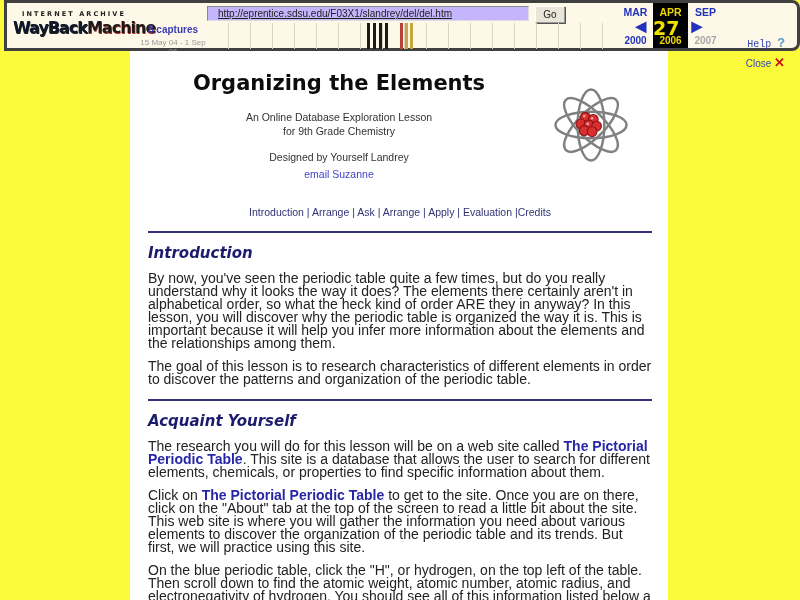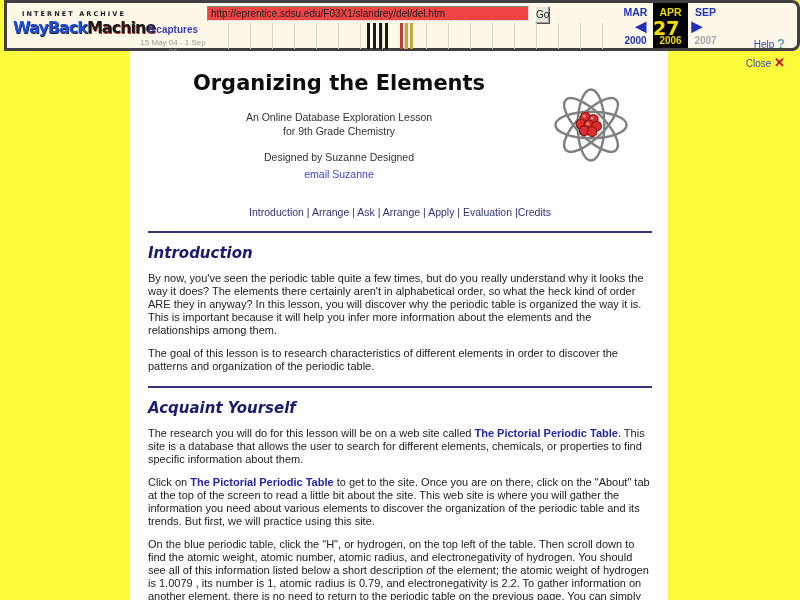--- a/index.html
+++ b/index.html
@@ -5,29 +5,29 @@
   * { margin:0; padding:0; box-sizing:border-box; }
   html,body { width:800px; height:600px; overflow:hidden; }
   .stage { position:relative; width:800px; height:600px; background:#fbfb3b; font-family:"Liberation Sans", sans-serif; }
 
   
   .toolbar { position:absolute; left:4px; top:0; width:796px; height:51px;
              background:#fdf8e8; border:3px solid #404040; border-radius:0 8px 8px 0; }
   .logo { position:absolute; left:6px; top:7px; width:122px; text-align:center; cursor:pointer; }
   .logo-top { font-size:6.5px; font-weight:bold; letter-spacing:2.1px; color:#222; font-family:"DejaVu Sans", sans-serif; }
   .logo-main { margin-top:1px; font-family:"DejaVu Sans", sans-serif; font-weight:bold; font-size:16px; letter-spacing:-1px; line-height:17px; }
-  .lg-red { color:#1d4ed8; text-shadow:0.6px 0.6px 0 #222; }
+  .lg-red { color:#0f172a; text-shadow:0.6px 0.6px 0 #222; }
   .lg-black { color:#1a1a1a; text-shadow:0.6px 0.6px 0 #aa3333; }
   .captures { position:absolute; left:128px; top:21px; width:76px; text-align:center; }
   .cap-count { font-size:10px; font-weight:bold; color:#3b3bb3; cursor:pointer; }
   .cap-range { font-size:8px; color:#999; margin-top:3px; }
   .url-input { position:absolute; left:200px; top:3px; width:322px; height:15px;
                border:1px solid #888; border-bottom-color:#ddd; border-right-color:#ddd;
-               background:#ef4444; font-size:10px; color:#222; padding:0 3px; font-family:"Liberation Sans", sans-serif; }
-  .go-btn { position:absolute; left:528px; top:3px; width:14px; height:17px;
+               background:#c4b5fd; font-size:10px; color:#222; padding:0 10px; font-family:"Liberation Sans", sans-serif;text-decoration:underline; }
+  .go-btn { position:absolute; left:528px; top:3px; width:30px; height:17px;
             background:#e9e5d9; border:1px solid #999; border-top-color:#fff; border-left-color:#fff;
             box-shadow:1px 1px 0 #555; font-size:10px; color:#222; cursor:pointer; font-family:"Liberation Sans", sans-serif; }
   .timeline { position:absolute; left:200px; top:20px; width:408px; height:26px;
               background:repeating-linear-gradient(to right, transparent 0 21px, #d9d5c2 21px 22px); }
   .mark { position:absolute; top:0; width:3px; height:100%; cursor:pointer; }
   .mk-b { background:#1a1a1a; }
   .mk-r { background:#b5413a; }
   .mk-o { background:#c8a83c; }
   .m1{left:160px;} .m2{left:166px;} .m3{left:172px;} .m4{left:178px;}
   .m5{left:193px;} .m6{left:198px;} .m7{left:203px;}
@@ -39,39 +39,39 @@
   .mon-cur { left:34px; width:35px; color:#ecd800; top:3px; }
   .arrow { font-size:14px; color:#2233bb; top:15px; cursor:pointer; width:20px; }
   .arr-prev { left:12px; } .arr-next { left:68px; }
   .day { left:34px; width:14px; top:14px; font-family:"DejaVu Sans", sans-serif; font-size:19px; color:#f0e000; }
   .year { font-size:10px; top:32px; width:33px; }
   .yr-prev { left:0; color:#2233bb; }
   .yr-cur { left:34px; width:35px; color:#ecd800; }
   .yr-next { left:70px; color:#a8a8a8; }
   .close-link { position:absolute; right:12px; top:4px; font-size:10px; color:#3347b5; cursor:pointer;margin-top:48px; }
   .close-link .x { color:#cc1111; font-weight:bold; font-size:13px; }
-  .help-link { position:absolute; right:12px; top:33px; font-size:10px; color:#3347b5; cursor:pointer; }
+  .help-link { position:absolute; right:12px; top:33px; font-size:10px; color:#3347b5; cursor:pointer;font-family:Liberation Mono, monospace; }
   .help-link .q { color:#55a0c8; font-weight:bold; font-size:13px; }
 
   
   .content { position:absolute; left:130px; top:51px; width:538px; height:549px;
              background:#fff; padding:12px 16px 0 18px; overflow:hidden; color:#222; }
   .header { display:flex; }
   .header-text { flex:1; text-align:center; padding-top:2px;margin-top:6px; }
   .page-title { font-family:"DejaVu Sans", sans-serif; font-weight:bold; font-size:21px; color:#0d0d0d; }
   .subtitle { margin-top:15px; font-size:10.5px; line-height:14px; color:#333; }
   .designed { margin-top:13px; font-size:10.5px; color:#333; }
   .email { margin-top:5px; font-size:10.5px; color:#4343cc; cursor:pointer; }
   .atom-wrap { width:122px; padding-top:22px; text-align:center; }
   .nav { margin-top:26px; text-align:center; font-size:10.5px; color:#333377; white-space:pre; }
   .nav a { color:#333377; text-decoration:none; cursor:pointer; }
   hr.rule { border:none; border-top:2px solid #33337a; margin:13px 0 0; }
   h2.sec { margin-top:11px; font-family:"DejaVu Sans", sans-serif; font-style:italic; font-weight:bold;
            font-size:15px; color:#1c1c6e; }
-  p.body { margin-top:10px; font-size:11px; line-height:13px; color:#222; }
+  p.body { margin-top:10px; font-size:14px; line-height:13px; color:#222; }
   a.bold-link { font-weight:bold; color:#2626a6; text-decoration:none; cursor:pointer;text-align:right; }
 </style>
 </head>
 <body>
 
 <div class="stage">
 
   <div class="toolbar">
     <div class="logo">
       <div class="logo-top">INTERNET ARCHIVE</div>
@@ -109,21 +109,21 @@
   </div>
 
   <div class="content">
     <div class="header">
       <div class="header-text">
         <div class="page-title">Organizing the Elements</div>
         <div class="subtitle">
           <div>An Online Database Exploration Lesson</div>
           <div>for 9th Grade Chemistry</div>
         </div>
-        <div class="designed">Designed by Suzanne Designed</div>
+        <div class="designed">Designed by Yourself Landrey</div>
         <div class="email">email Suzanne</div>
       </div>
       <div class="atom-wrap">
         <svg width="80" height="80" viewBox="0 0 72 72">
           <g fill="none" stroke="#808080" stroke-width="2.2">
             <ellipse cx="36" cy="36" rx="32" ry="12"></ellipse>
             <ellipse cx="36" cy="36" rx="32" ry="12" transform="rotate(45 36 36)"></ellipse>
             <ellipse cx="36" cy="36" rx="32" ry="12" transform="rotate(90 36 36)"></ellipse>
             <ellipse cx="36" cy="36" rx="32" ry="12" transform="rotate(135 36 36)"></ellipse>
           </g>

